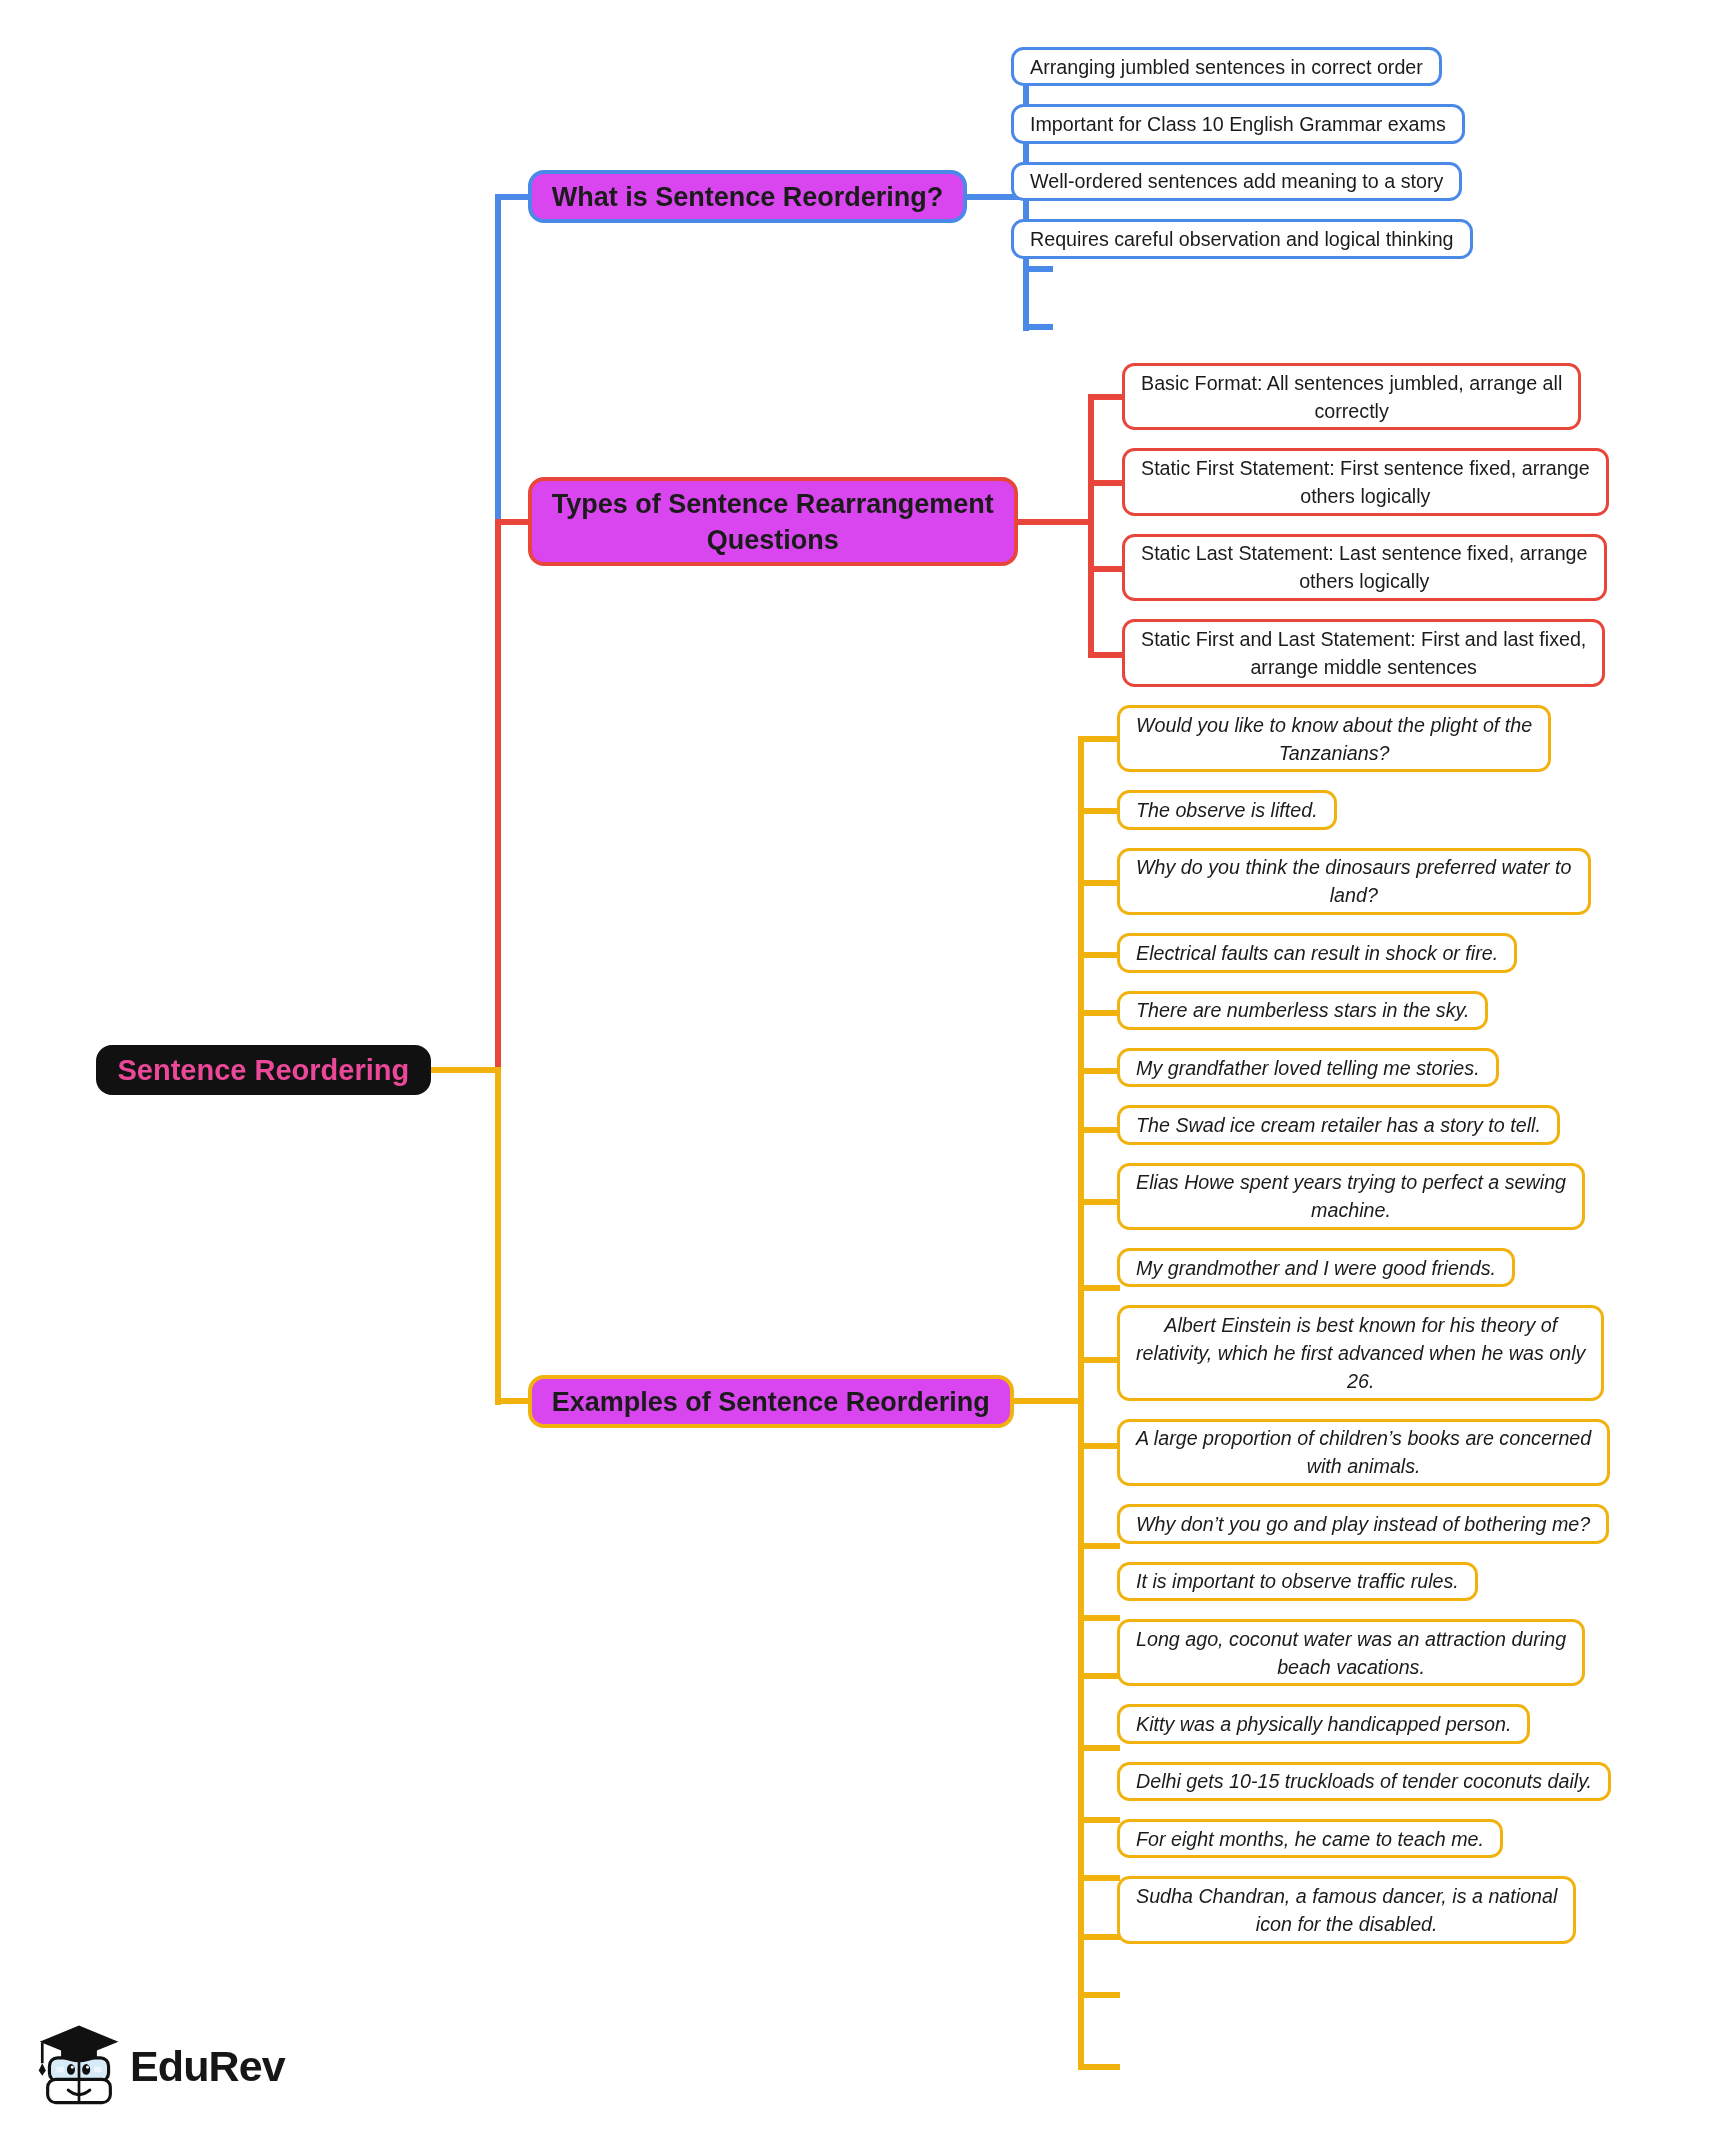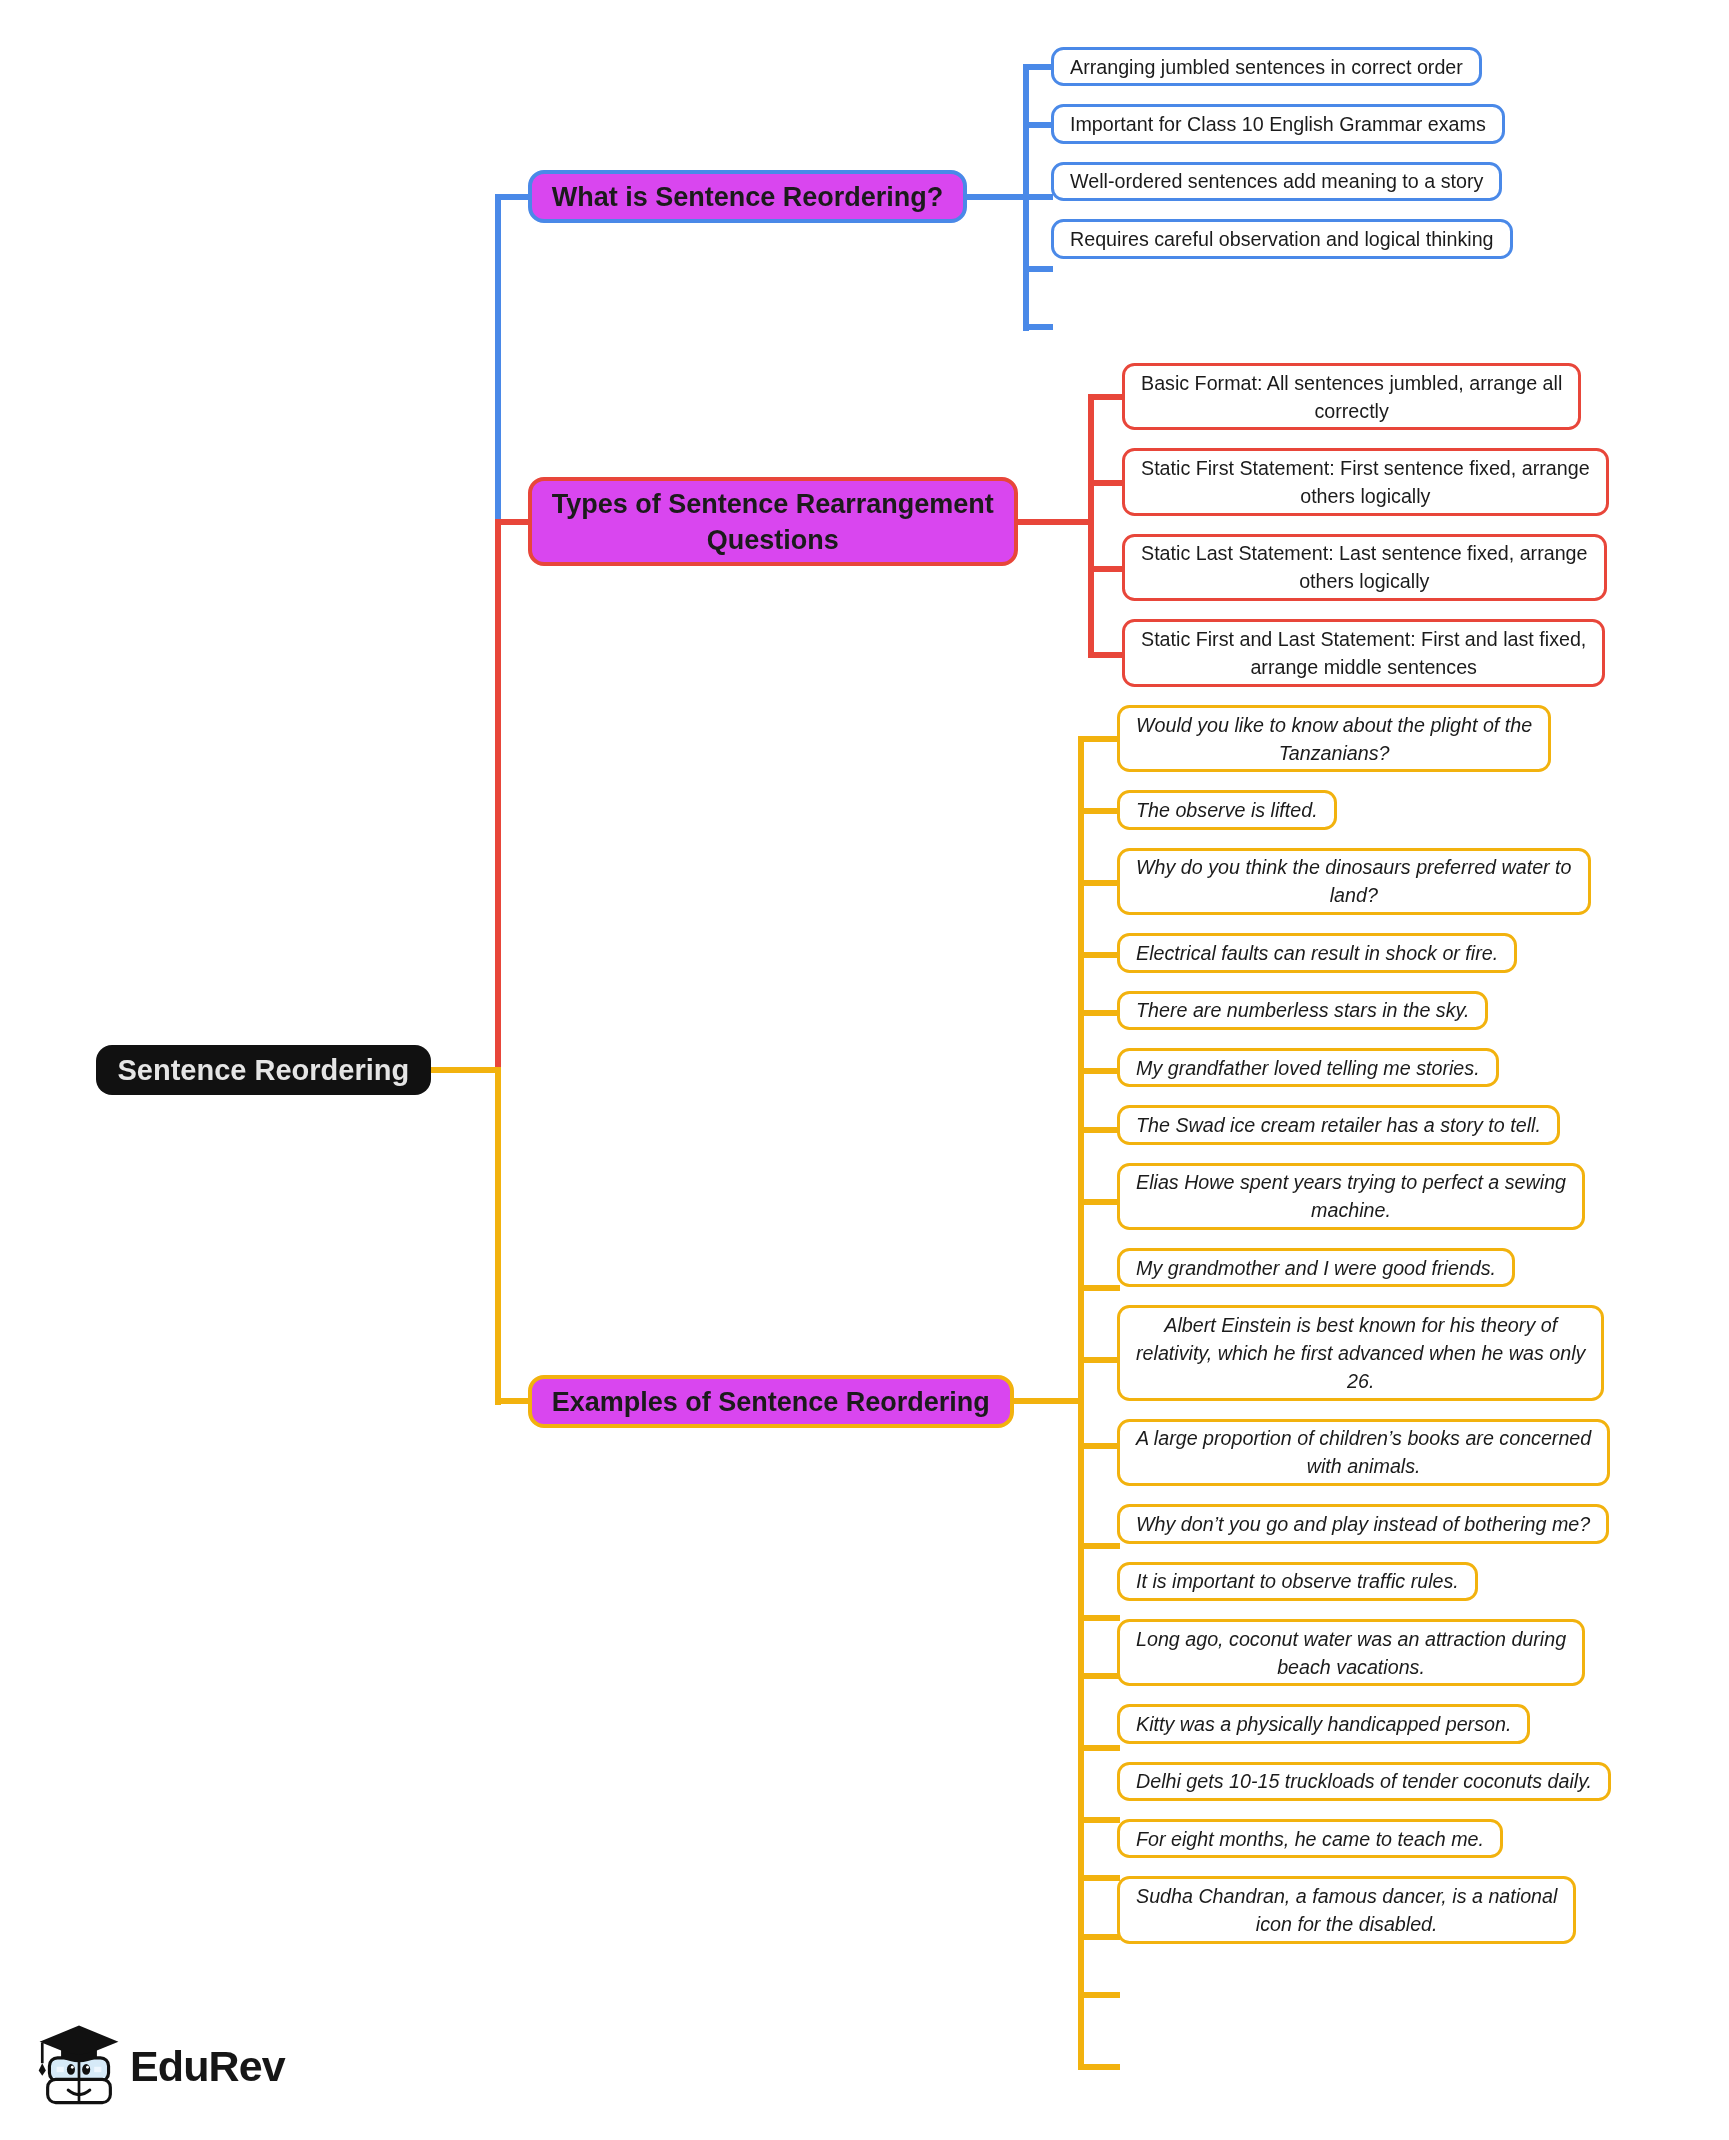--- a/index.html
+++ b/index.html
@@ -8,21 +8,21 @@
     width:1729px;height:2140px;
     background:#ffffff;
     font-family:"Liberation Sans", sans-serif;
     color:#1b1b1b;
     overflow:hidden;
   }
   
   .root-node{
     position:absolute;
     background:#111111;
-    color:#e5e5e5;
+    color:#ec4899;
     font-size:29px;
     font-weight:700;
     line-height:36px;
     padding:7.2px 21.5px;
     border-radius:16px;
     width:max-content;
     z-index:3;
   }
   .branch-node{
     position:absolute;
@@ -123,21 +123,21 @@
       <div class="seg" style="left: 495px; top: 194px; width: 6.3px; height: 331px; background: rgb(74, 137, 232);"></div>
       <div class="seg" style="left: 495px; top: 519px; width: 6.3px; height: 554px; background: rgb(232, 70, 58);"></div>
       <div class="seg" style="left: 495px; top: 1067px; width: 6.3px; height: 338px; background: rgb(242, 178, 14);"></div>
       <div class="seg" style="left: 424px; top: 1067px; width: 77px; height: 6.3px; background: rgb(242, 178, 14);"></div>
     </div>
 
   <div class="root-node" id="root-node" style="left: 96px; top: 1045px; background: rgb(17, 17, 17);">Sentence Reordering</div>
 
   <div class="section" id="section-0">
     <div class="branch-node" style="--c: #4a89e8; left: 528px; top: 170px;">What is Sentence Reordering?</div>
-    <div class="leaves" style="left: 1051px; top: 47px; --c: #4a89e8;">
+    <div class="leaves" style="left: 1011px; top: 47px; --c: #4a89e8;">
         <div class="leaf">Arranging jumbled sentences in correct order</div>
         <div class="leaf">Important for Class 10 English Grammar exams</div>
         <div class="leaf">Well-ordered sentences add meaning to a story</div>
         <div class="leaf">Requires careful observation and logical thinking</div>
       </div>
   </div>
 
   <div class="section" id="section-1">
     <div class="branch-node" style="--c: #e8463a; left: 528px; top: 477px;">Types of Sentence Rearrangement
 Questions</div>

